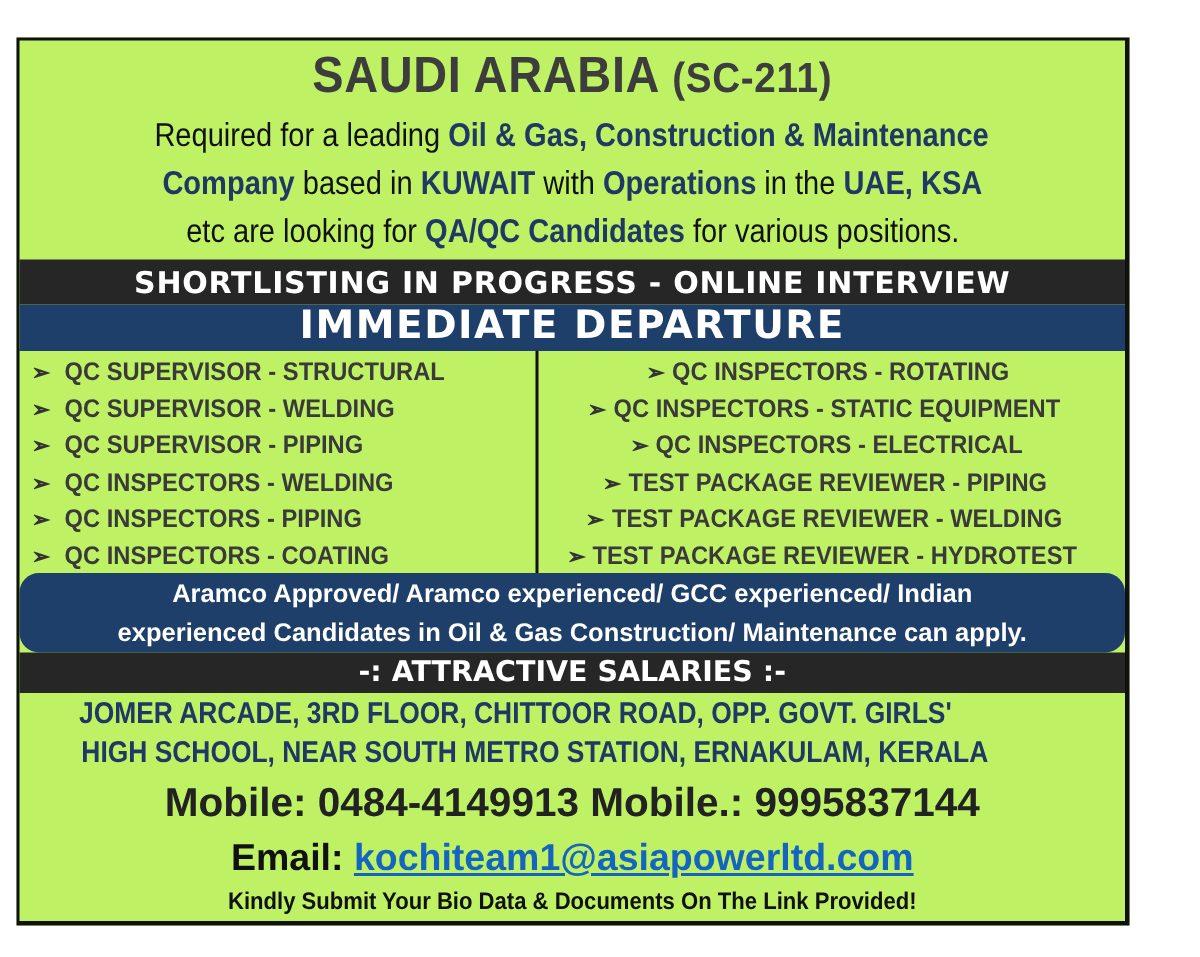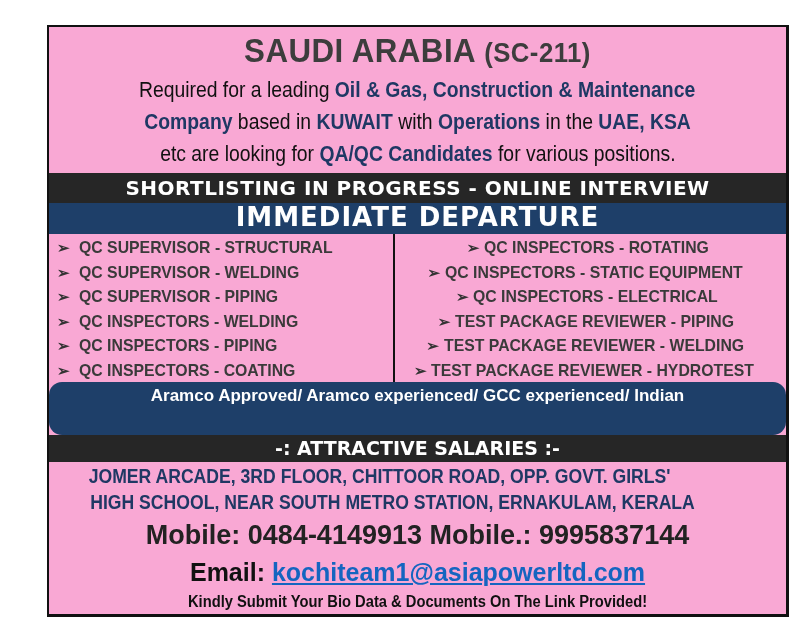--- a/index.html
+++ b/index.html
@@ -1,17 +1,17 @@
 <!DOCTYPE html>
 <html><head>
   <meta charset="utf-8">
   <style>
     html, body { margin: 0; padding: 0; }
     body { width: 800px; height: 638px; background: #ffffff; position: relative; overflow: hidden; font-family: "Liberation Sans", sans-serif; }
-    .frame { position: absolute; left: 47px; top: 25px; width: 737px; height: 587px; background: #f9a8d4; border: 2px solid #111; border-right-width: 3px; border-bottom-width: 3px; box-sizing: content-box; }
+    .frame { position: absolute; left: 11px; top: 25px; width: 737px; height: 587px; background: #bef264; border: 2px solid #111; border-right-width: 3px; border-bottom-width: 3px; box-sizing: content-box; }
     .title { position: absolute; left: 0; right: 0; top: 4px; text-align: center; font-family: "Liberation Sans Narrow", "Liberation Sans", sans-serif; font-weight: bold; font-size: 34px; color: #3d3d3d; letter-spacing: 0.5px; transform: scaleX(0.92); }
     .title .code { font-size: 28px; }
     .intro { position: absolute; left: 0; right: 0; text-align: center; font-family: "Liberation Sans", sans-serif; font-size: 22px; color: #111; font-weight: normal; white-space: nowrap; }
     .intro.l1 { top: 50px; }
     .intro.l2 { top: 82px; }
     .intro.l3 { top: 114px; }
     .intro .hl { color: #1f3864; font-weight: bold; }
     .intro span.cond { display: inline-block; transform: scaleX(0.88); transform-origin: center; }
     .band { position: absolute; left: 0; right: 0; text-align: center; color: #ffffff; font-family: "DejaVu Sans", sans-serif; font-weight: bold; }
     .band.dark { background: #262626; }
@@ -81,20 +81,21 @@
       <div class="item"><span class="arrow">➢</span><span class="txt">QC INSPECTORS - STATIC EQUIPMENT</span></div>
       <div class="item"><span class="arrow">➢</span><span class="txt">QC INSPECTORS - ELECTRICAL</span></div>
       <div class="item"><span class="arrow">➢</span><span class="txt">TEST PACKAGE REVIEWER - PIPING</span></div>
       <div class="item"><span class="arrow">➢</span><span class="txt">TEST PACKAGE REVIEWER - WELDING</span></div>
       <div class="item"><span class="arrow">➢</span><span class="txt">TEST PACKAGE REVIEWER - HYDROTEST</span></div>
     </div>
   </div>
 
   <div class="band blue aramco">
     <div>Aramco Approved/ Aramco experienced/ GCC experienced/ Indian</div>
+    <div>experienced Candidates in Oil &amp; Gas Construction/ Maintenance can apply.</div>
   </div>
   <div class="band dark salaries">-: ATTRACTIVE SALARIES :-</div>
 
   <div class="addr l1"><span>JOMER ARCADE, 3RD FLOOR, CHITTOOR ROAD, OPP. GOVT. GIRLS'</span></div>
   <div class="addr l2"><span>HIGH SCHOOL, NEAR SOUTH METRO STATION, ERNAKULAM, KERALA</span></div>
 
   <div class="contact">
     <span>Mobile:</span>
     <span>0484-4149913</span>
     <span>Mobile.:</span>

